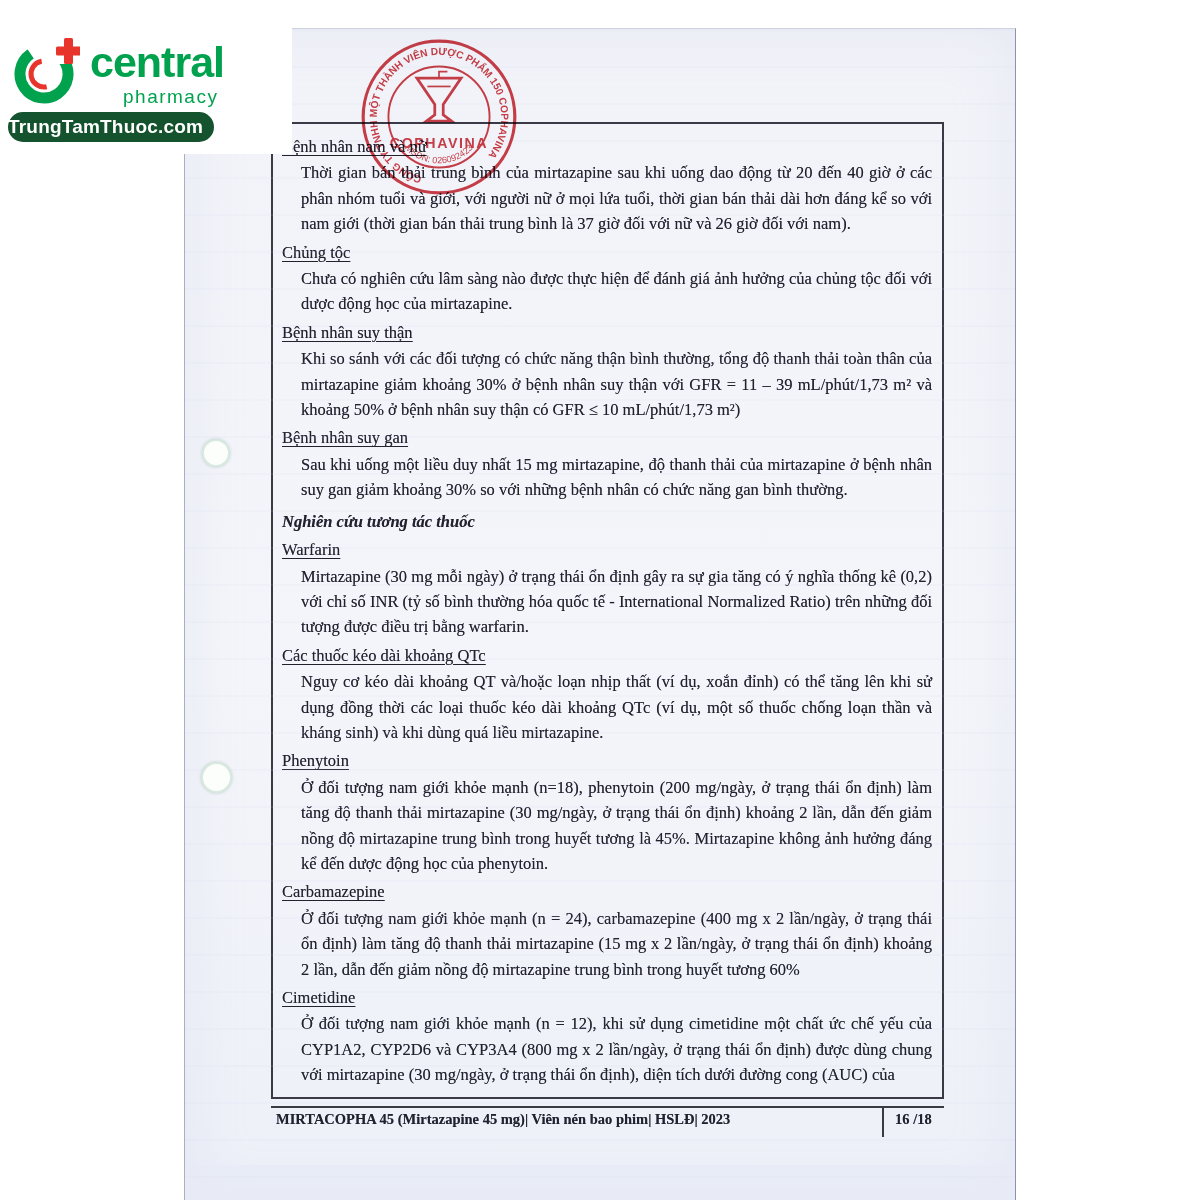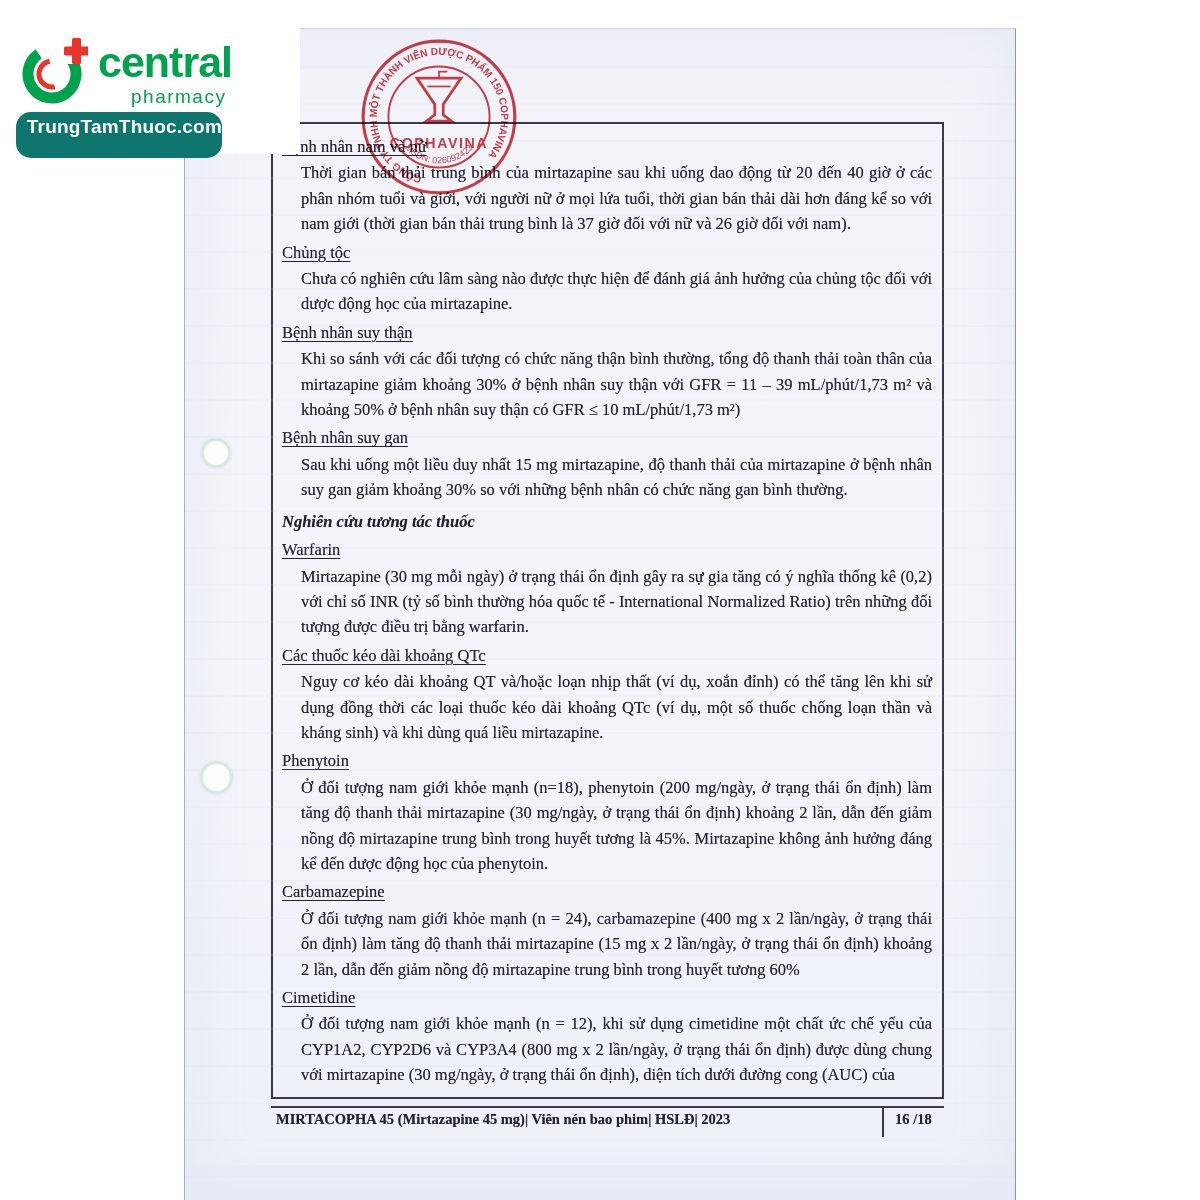--- a/index.html
+++ b/index.html
@@ -60,35 +60,35 @@
     padding:3px 6px 9px 5px;border-right:2px solid #3a3a46;
     text-shadow:0 0 .5px rgba(40,40,70,.5);
   }
   .doc-footer .pageno{
     flex:1;font-weight:bold;font-size:14.5px;padding:3px 0 9px 11px;
     text-shadow:0 0 .5px rgba(40,40,70,.5);
   }
 
   
   .logo-block{
-    position:absolute;left:8px;top:24px;width:292px;height:130px;
+    position:absolute;left:0;top:24px;width:292px;height:130px;
     background:#ffffff;z-index:6;font-family:"Liberation Sans", sans-serif;
   }
   .logo-central{
     position:absolute;left:90px;top:14px;font-size:43px;font-weight:bold;
     color:#00A24E;letter-spacing:-1px;
   }
   .logo-pharmacy{
     position:absolute;left:123px;top:62px;font-size:19px;font-weight:normal;
     color:#00A24E;letter-spacing:1.5px;
   }
   .logo-banner{
-    position:absolute;left:8px;top:88px;width:206px;height:46px;
-    background:#0f766e;border-radius:15px;color:#fff;
-    font-size:19px;font-weight:bold;text-align:right;line-height:30px;
+    position:absolute;left:8px;top:88px;width:206px;height:30px;
+    background:#14532d;border-radius:15px;color:#fff;
+    font-size:19px;font-weight:bold;text-align:left;line-height:30px;
     letter-spacing:.2px;
   }
   .logo-icon{position:absolute;left:14px;top:12px;}
 
   
   .stamp{
     position:absolute;left:360px;top:38px;width:158px;height:158px;z-index:5;
     mix-blend-mode:multiply;opacity:.88;filter:blur(.3px);
   }
 </style>

